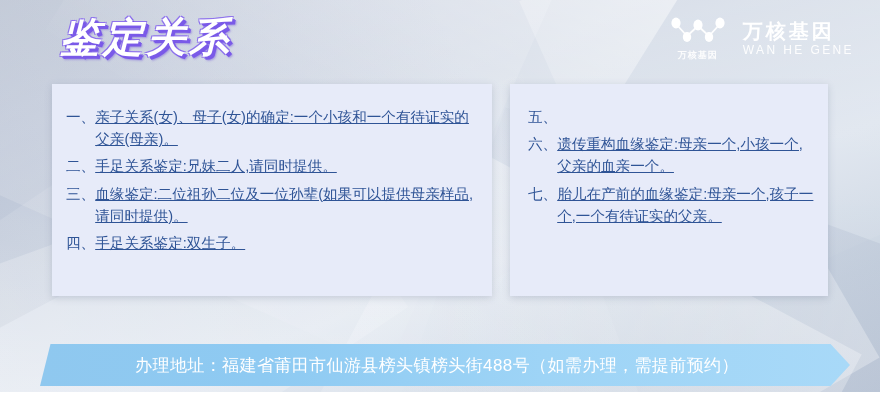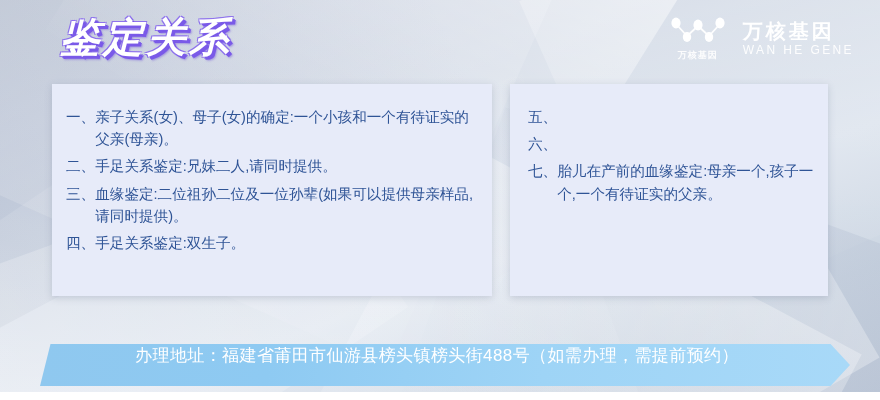--- a/index.html
+++ b/index.html
@@ -175,32 +175,34 @@
     line-height: 1.52;
     margin-bottom: 5px;
   }
   .item-marker {
     flex: 0 0 auto;
     white-space: nowrap;
     letter-spacing: 0px;
   }
   .item-text {
     flex: 1 1 auto;
+    text-decoration: underline;
   }
 
   
   .address-banner {
     position: absolute;
     left: 40px;
     top: 344px;
     width: 810px;
     height: 42px;
     background: linear-gradient(90deg, #8fc8ef 0%, #8ecaf2 28%, #9ed4f6 62%, #a8d9f8 100%);
     clip-path: polygon(1.3% 0%, 97.6% 0%, 100% 50%, 97.6% 100%, 0% 100%, 1.3% 0%);
     display: flex;
+    align-items: center;
     justify-content: center;
     box-shadow: 0 2px 6px rgba(90,120,160,0.22);
   }
   .address-text {
     color: #ffffff;
     font-size: 17px;
     font-weight: normal;
     letter-spacing: 0.4px;
     white-space: nowrap;
     margin-right: 16px;
@@ -270,20 +272,21 @@
         <span class="item-text">手足关系鉴定:双生子。</span>
       </div>
     </div>
 
     <div class="panel panel-right">
       <div class="item">
         <span class="item-marker">五、</span>
       </div>
       <div class="item">
         <span class="item-marker">六、</span>
+        <span class="item-text">遗传重构血缘鉴定:母亲一个,小孩一个,父亲的血亲一个。</span>
       </div>
       <div class="item">
         <span class="item-marker">七、</span>
         <span class="item-text">胎儿在产前的血缘鉴定:母亲一个,孩子一个,一个有待证实的父亲。</span>
       </div>
     </div>
 
   </div>
 
   <div class="address-banner">

